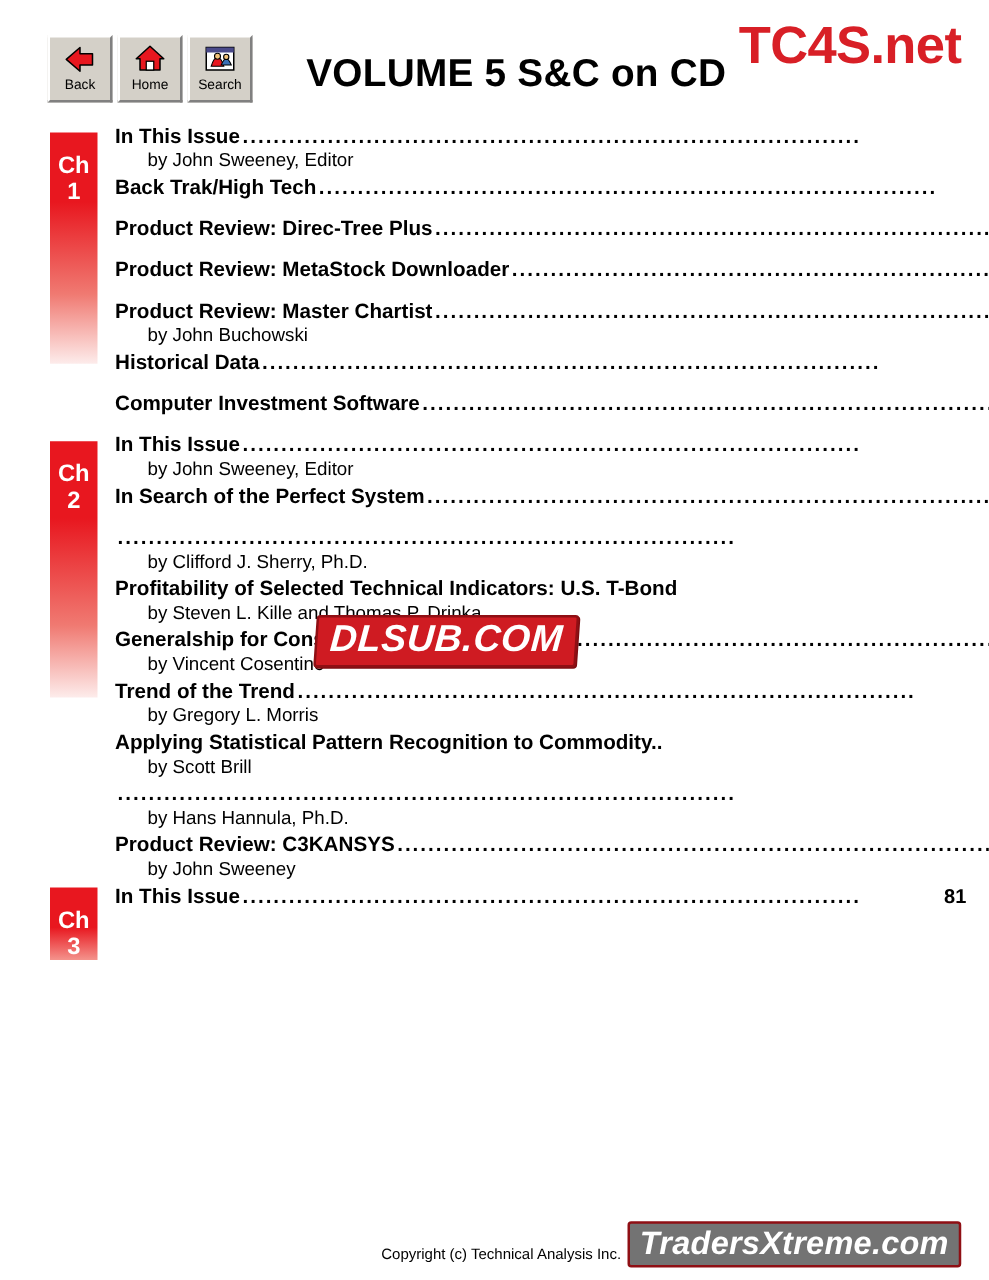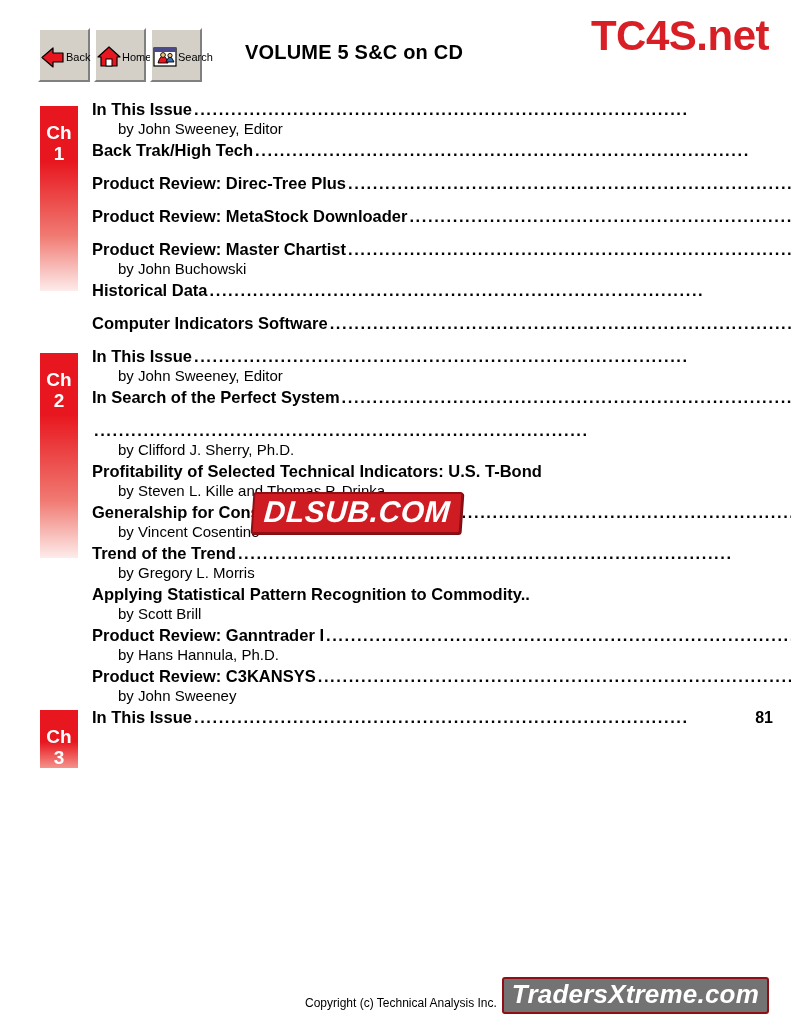--- a/index.html
+++ b/index.html
@@ -27,20 +27,21 @@
     display: flex;
     gap: 4px;
   }
   .tool-btn {
     width: 52px;
     height: 54px;
     border: 2px solid;
     border-color: #ffffff #808080 #808080 #ffffff;
     background: #d4d0c8;
     display: flex;
+    flex-direction: column;
     align-items: center;
     justify-content: flex-start;
     padding-top: 3px;
     box-sizing: border-box;
     cursor: pointer;
   }
   .tool-btn .glyph {
     height: 28px;
     display: flex;
     align-items: center;
@@ -50,21 +51,21 @@
     font-size: 11px;
     color: #000;
     line-height: 12px;
     margin-top: 1px;
   }
 
   .doc-title {
     position: absolute;
     left: 245px;
     top: 41px;
-    font-size: 20px;
+    font-size: 31px;
     font-weight: bold;
     color: #000;
     letter-spacing: 0.2px;
   }
 
   .brand {
     position: absolute;
     right: 22px;
     top: 12px;
     font-size: 42px;
@@ -312,21 +313,21 @@
       <div class="entry wide">
         <div class="entry-main">
           <span class="entry-title">Historical Data</span>
           <span class="dots">................................................................................</span>
 
         </div>
       </div>
 
       <div class="entry wide">
         <div class="entry-main">
-          <span class="entry-title">Computer Indicators Software</span>
+          <span class="entry-title">Computer Investment Software</span>
           <span class="dots">................................................................................</span>
 
         </div>
       </div>
 
     </div>
   </div>
 
   <div class="toc-row">
     <div class="chapter-col">
@@ -393,21 +394,20 @@
         <div class="entry-main">
           <span class="entry-title">Applying Statistical Pattern Recognition to Commodity..</span>
           <span class="dots"></span>
 
         </div>
         <div class="byline">by Scott Brill</div>
       </div>
 
       <div class="entry tight">
         <div class="entry-main">
-          <span class="entry-title">Product Review: Ganntrader I</span>
           <span class="dots">................................................................................</span>
 
         </div>
         <div class="byline">by Hans Hannula, Ph.D.</div>
       </div>
 
       <div class="entry tight">
         <div class="entry-main">
           <span class="entry-title">Product Review: C3KANSYS</span>
           <span class="dots">................................................................................</span>

